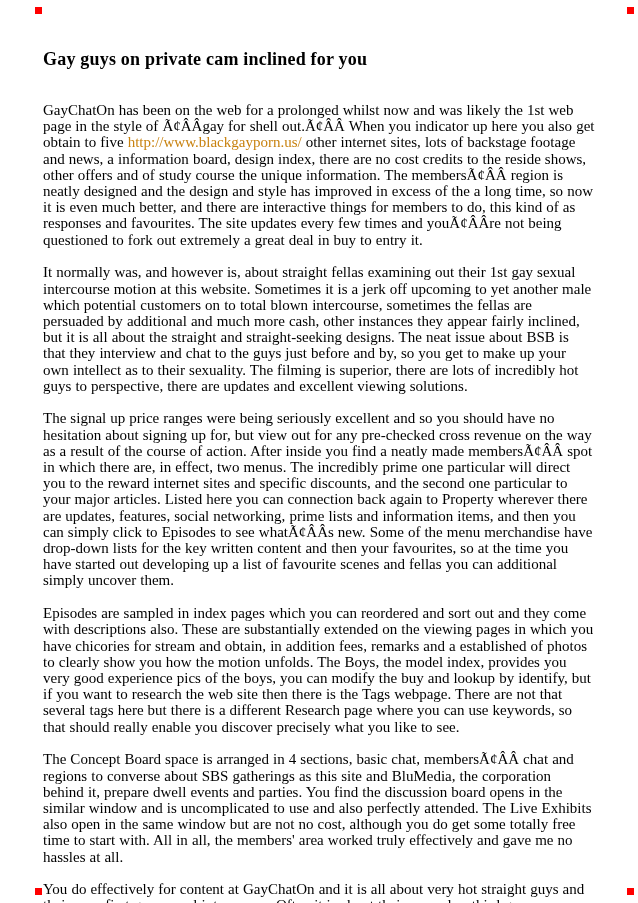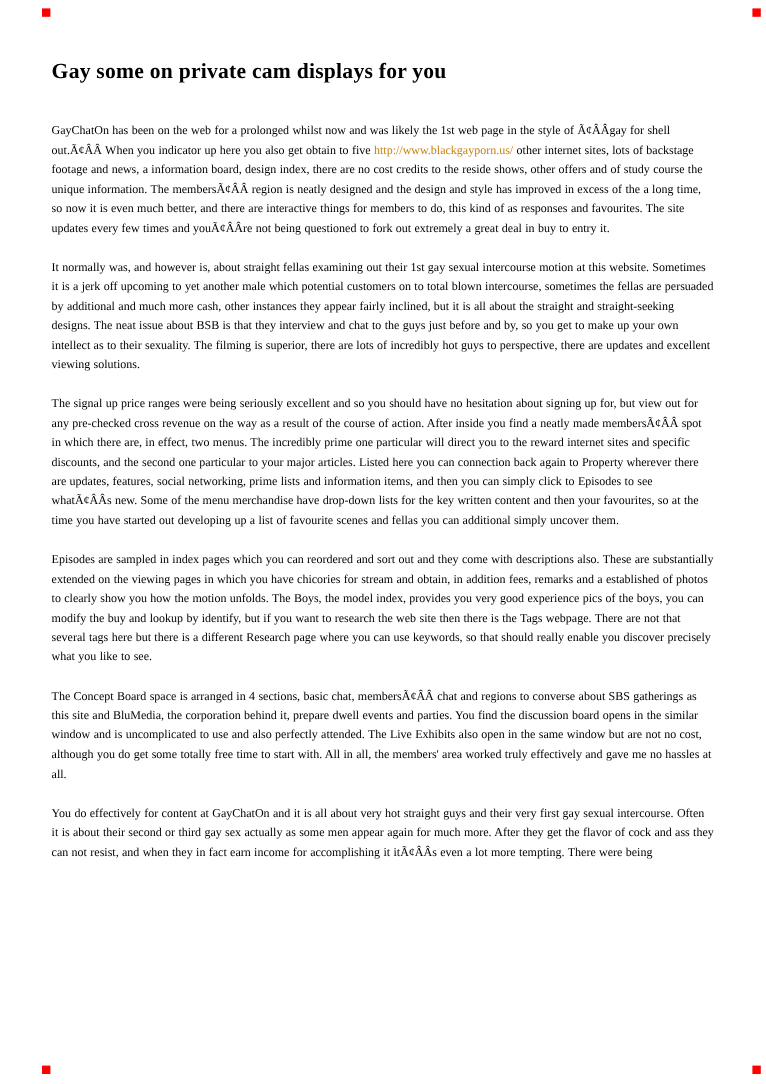--- a/index.html
+++ b/index.html
@@ -32,42 +32,42 @@
     width: 552px;
   }
   h1.page-title {
     font-size: 18px;
     line-height: 22px;
     font-weight: bold;
     margin: 0 0 32px 0;
     letter-spacing: 0.2px;
   }
   p.body-paragraph {
-    font-size: 10px;
+    font-size: 15px;
     line-height: 16.2px;
     margin: 0 0 16.5px 0;
     text-align: left;
     word-spacing: 0.3px;
   }
   a.inline-link {
     color: var(--link, #c8820f);
     text-decoration: none;
     cursor: pointer;
   }
 </style>
 </head>
 <body>
 
 <div class="crop-marker tl"></div>
 <div class="crop-marker tr"></div>
 <div class="crop-marker bl"></div>
 <div class="crop-marker br"></div>
 
 <div class="content">
-  <h1 class="page-title">Gay some on private cam displays for you</h1>
+  <h1 class="page-title">Gay guys on private cam inclined for you</h1>
 
   <p class="body-paragraph"><span>GayChatOn has been on the web for a prolonged whilst now and was likely the 1st web page in the style of Ã¢ÂÂgay for shell out.Ã¢ÂÂ When you indicator up here you also get obtain to five </span><a class="inline-link">http://www.blackgayporn.us/</a><span> other internet sites, lots of backstage footage and news, a information board, design index, there are no cost credits to the reside shows, other offers and of study course the unique information. The membersÃ¢ÂÂ region is neatly designed and the design and style has improved in excess of the a long time, so now it is even much better, and there are interactive things for members to do, this kind of as responses and favourites. The site updates every few times and youÃ¢ÂÂre not being questioned to fork out extremely a great deal in buy to entry it.</span></p>
 
   <p class="body-paragraph">It normally was, and however is, about straight fellas examining out their 1st gay sexual intercourse motion at this website. Sometimes it is a jerk off upcoming to yet another male which potential customers on to total blown intercourse, sometimes the fellas are persuaded by additional and much more cash, other instances they appear fairly inclined, but it is all about the straight and straight-seeking designs. The neat issue about BSB is that they interview and chat to the guys just before and by, so you get to make up your own intellect as to their sexuality. The filming is superior, there are lots of incredibly hot guys to perspective, there are updates and excellent viewing solutions.</p>
 
   <p class="body-paragraph">The signal up price ranges were being seriously excellent and so you should have no hesitation about signing up for, but view out for any pre-checked cross revenue on the way as a result of the course of action. After inside you find a neatly made membersÃ¢ÂÂ spot in which there are, in effect, two menus. The incredibly prime one particular will direct you to the reward internet sites and specific discounts, and the second one particular to your major articles. Listed here you can connection back again to Property wherever there are updates, features, social networking, prime lists and information items, and then you can simply click to Episodes to see whatÃ¢ÂÂs new. Some of the menu merchandise have drop-down lists for the key written content and then your favourites, so at the time you have started out developing up a list of favourite scenes and fellas you can additional simply uncover them.</p>
 
   <p class="body-paragraph">Episodes are sampled in index pages which you can reordered and sort out and they come with descriptions also. These are substantially extended on the viewing pages in which you have chicories for stream and obtain, in addition fees, remarks and a established of photos to clearly show you how the motion unfolds. The Boys, the model index, provides you very good experience pics of the boys, you can modify the buy and lookup by identify, but if you want to research the web site then there is the Tags webpage. There are not that several tags here but there is a different Research page where you can use keywords, so that should really enable you discover precisely what you like to see.</p>
 
   <p class="body-paragraph">The Concept Board space is arranged in 4 sections, basic chat, membersÃ¢ÂÂ chat and regions to converse about SBS gatherings as this site and BluMedia, the corporation behind it, prepare dwell events and parties. You find the discussion board opens in the similar window and is uncomplicated to use and also perfectly attended. The Live Exhibits also open in the same window but are not no cost, although you do get some totally free time to start with. All in all, the members' area worked truly effectively and gave me no hassles at all.</p>

